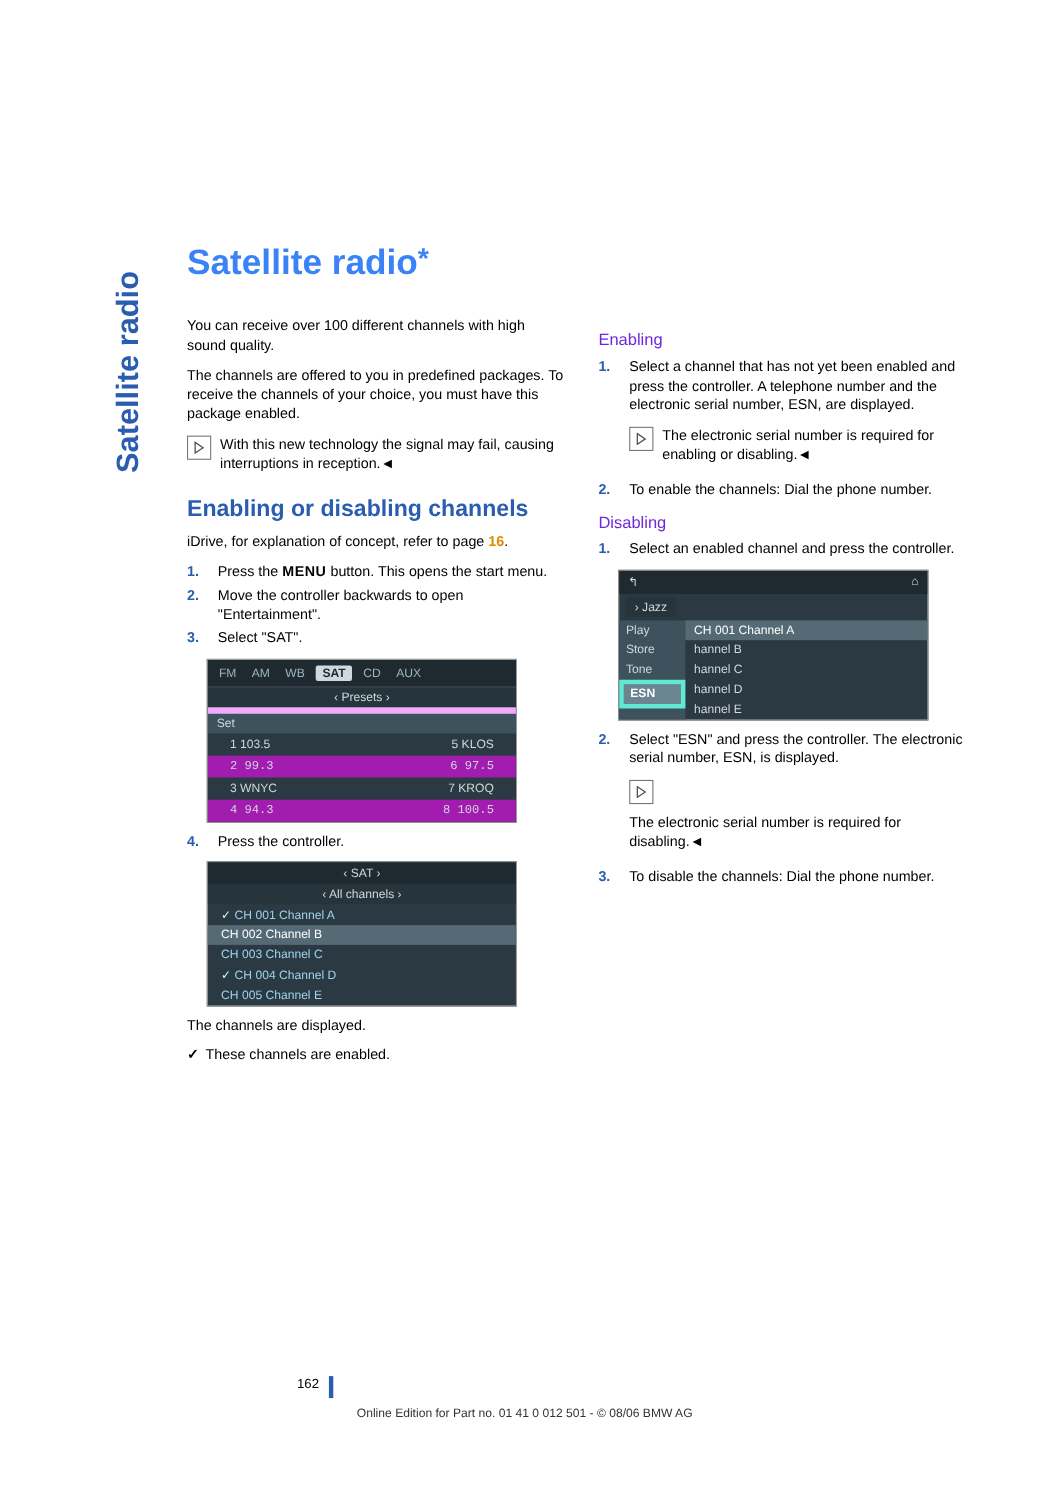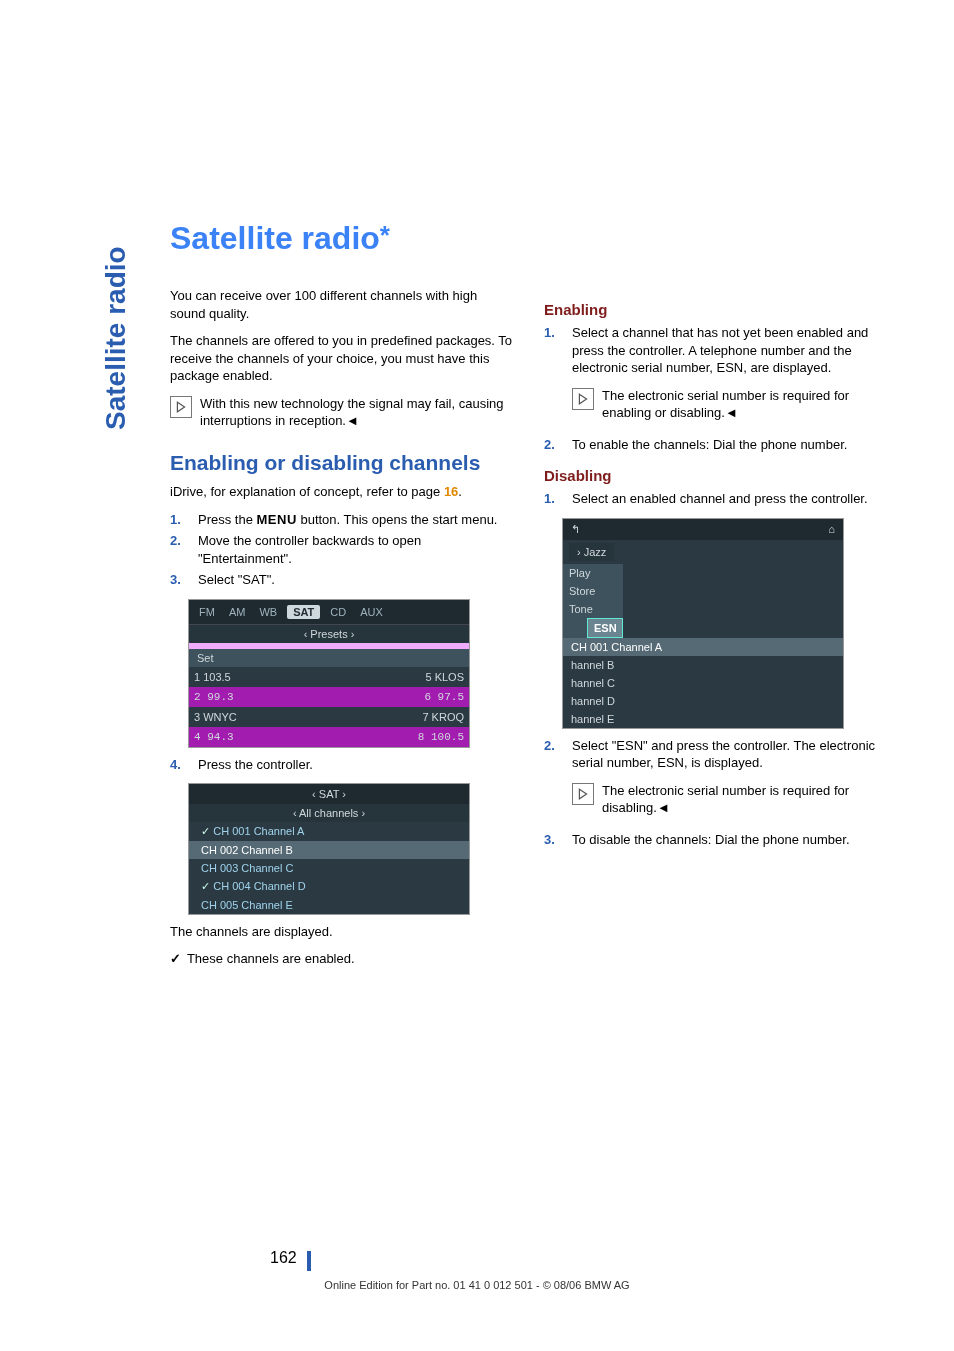--- a/index.html
+++ b/index.html
@@ -74,23 +74,23 @@
   .note-icon svg { width: 12px; height: 12px; }
   .note-text { flex: 1; line-height: 1.35; }
   h2.section {
     color: #2a5db0;
     font-size: 21px;
     font-weight: bold;
     margin: 20px 0 8px 0;
     line-height: 1.2;
   }
   h3.sub {
-    color: #7f1d1d;
+    color: #6d28d9;
     font-size: 15px;
-    font-weight: bold;
+    font-weight: normal;
     margin: 14px 0 6px 0;
   }
   .ref {
     color: #e08a00;
     font-weight: bold;
   }
   ol.steps {
     margin: 6px 0 10px 0;
     padding: 0;
     list-style: none;
@@ -129,44 +129,44 @@
   }
   .ss1-tabs span { color: #9fb3bd; padding: 2px 4px; }
   .ss1-tabs .sel {
     background: #cfd8dc;
     color: #1f2a30;
     border-radius: 2px;
     padding: 1px 6px;
     font-weight: bold;
   }
   .ss1-presets { text-align: center; padding: 3px 0; background: #26343b; border-top: 1px solid #445; border-bottom: 6px solid #f0abfc; }
-  .ss1-row { display: flex; justify-content: space-between; padding: 4px 5px; background:#2b3a42;gap:46px; }
+  .ss1-row { display: flex; justify-content: space-between; padding: 4px 20px; background:#2b3a42;gap:46px; }
   .ss1-row.alt { background:#a21caf;font-family:Liberation Mono, monospace; }
   .ss1-set { padding: 3px 8px; background:#3d525c; color:#cfd8dc; }
 
   .ss2-head {
     display:flex; justify-content:center; align-items:center;
     background:#1f2a30; padding:4px 0; color:#cfd8dc; gap:10px;
   }
   .ss2-sub {
     display:flex; justify-content:center; background:#26343b; padding:3px 0;
   }
   .ss2-list { }
   .ss2-list div {
     padding: 3px 12px; color:#9fd3ec;
   }
   .ss2-list .chk::before { content:"✓ "; color:#cfe; }
   .ss2-list .sel { background:#556a74; color:#fff; }
 
   .ss3-top { display:flex; justify-content:space-between; padding:4px 8px; background:#1f2a30; }
   .ss3-tab { background:#26343b; padding:3px 8px; display:inline-block; margin:3px 6px; color:#cfd8dc; }
-  .ss3-body { display:flex;flex-direction:column; }
+  .ss3-body { display:flex; }
   .ss3-menu { width: 60px; background:#3d525c; }
   .ss3-menu div { padding:3px 6px; color:#cfd8dc; font-size:11px; }
-  .ss3-menu .sel { background:#6a8490; color:#fff; font-weight:bold; border:1px solid #5eead4;margin-left:24px; }
+  .ss3-menu .sel { background:#6a8490; color:#fff; font-weight:bold; border:4px solid #5eead4; }
   .ss3-list { flex:1; }
   .ss3-list div { padding:3px 8px; color:#cfd8dc; }
   .ss3-list .hi { background:#556a74; color:#fff; }
 
   .check-line {
     display:flex; gap:6px; align-items:flex-start; margin:4px 0;
   }
   .check-line .chk { font-weight:bold; }
   .end-mark { font-weight:bold; }
   .footer {
@@ -174,21 +174,21 @@
     bottom: 60px;
     left: 0; right: 0;
     text-align: center;
     font-size: 11px;
     color:#333;
   }
   .pagenum {
     position: absolute;
     left: 270px;
     bottom: 80px;
-    font-size: 16px;
+    font-size: 12px;
   }
   .pagenum-bar {
     display:inline-block;
     width: 4px; height: 20px;
     background:#2a5db0;
     vertical-align: middle;
     margin-left: 6px;
     margin-top: 4px;
   }
 </style>
@@ -353,21 +353,21 @@
             </div>
           </div>
         </div>
 
         <ol class="steps">
           <li>
             <span class="num">2.</span>
             <span>Select "ESN" and press the controller. The electronic serial number, ESN, is displayed.</span>
           </li>
         </ol>
-        <div class="note-row" style="margin-left:28px;">
+        <div class="note-row" style="margin-left:28px;flex-direction:column;">
           <div class="note-icon">
             <svg viewBox="0 0 10 10">
                 <path d="M2 1 L8 5 L2 9 Z" fill="none" stroke="#555" stroke-width="1"></path>
               </svg>
           </div>
           <div class="note-text">
             <span>The electronic serial number is required for disabling.</span><span class="end-mark">◄</span>
           </div>
         </div>
         <ol class="steps">

